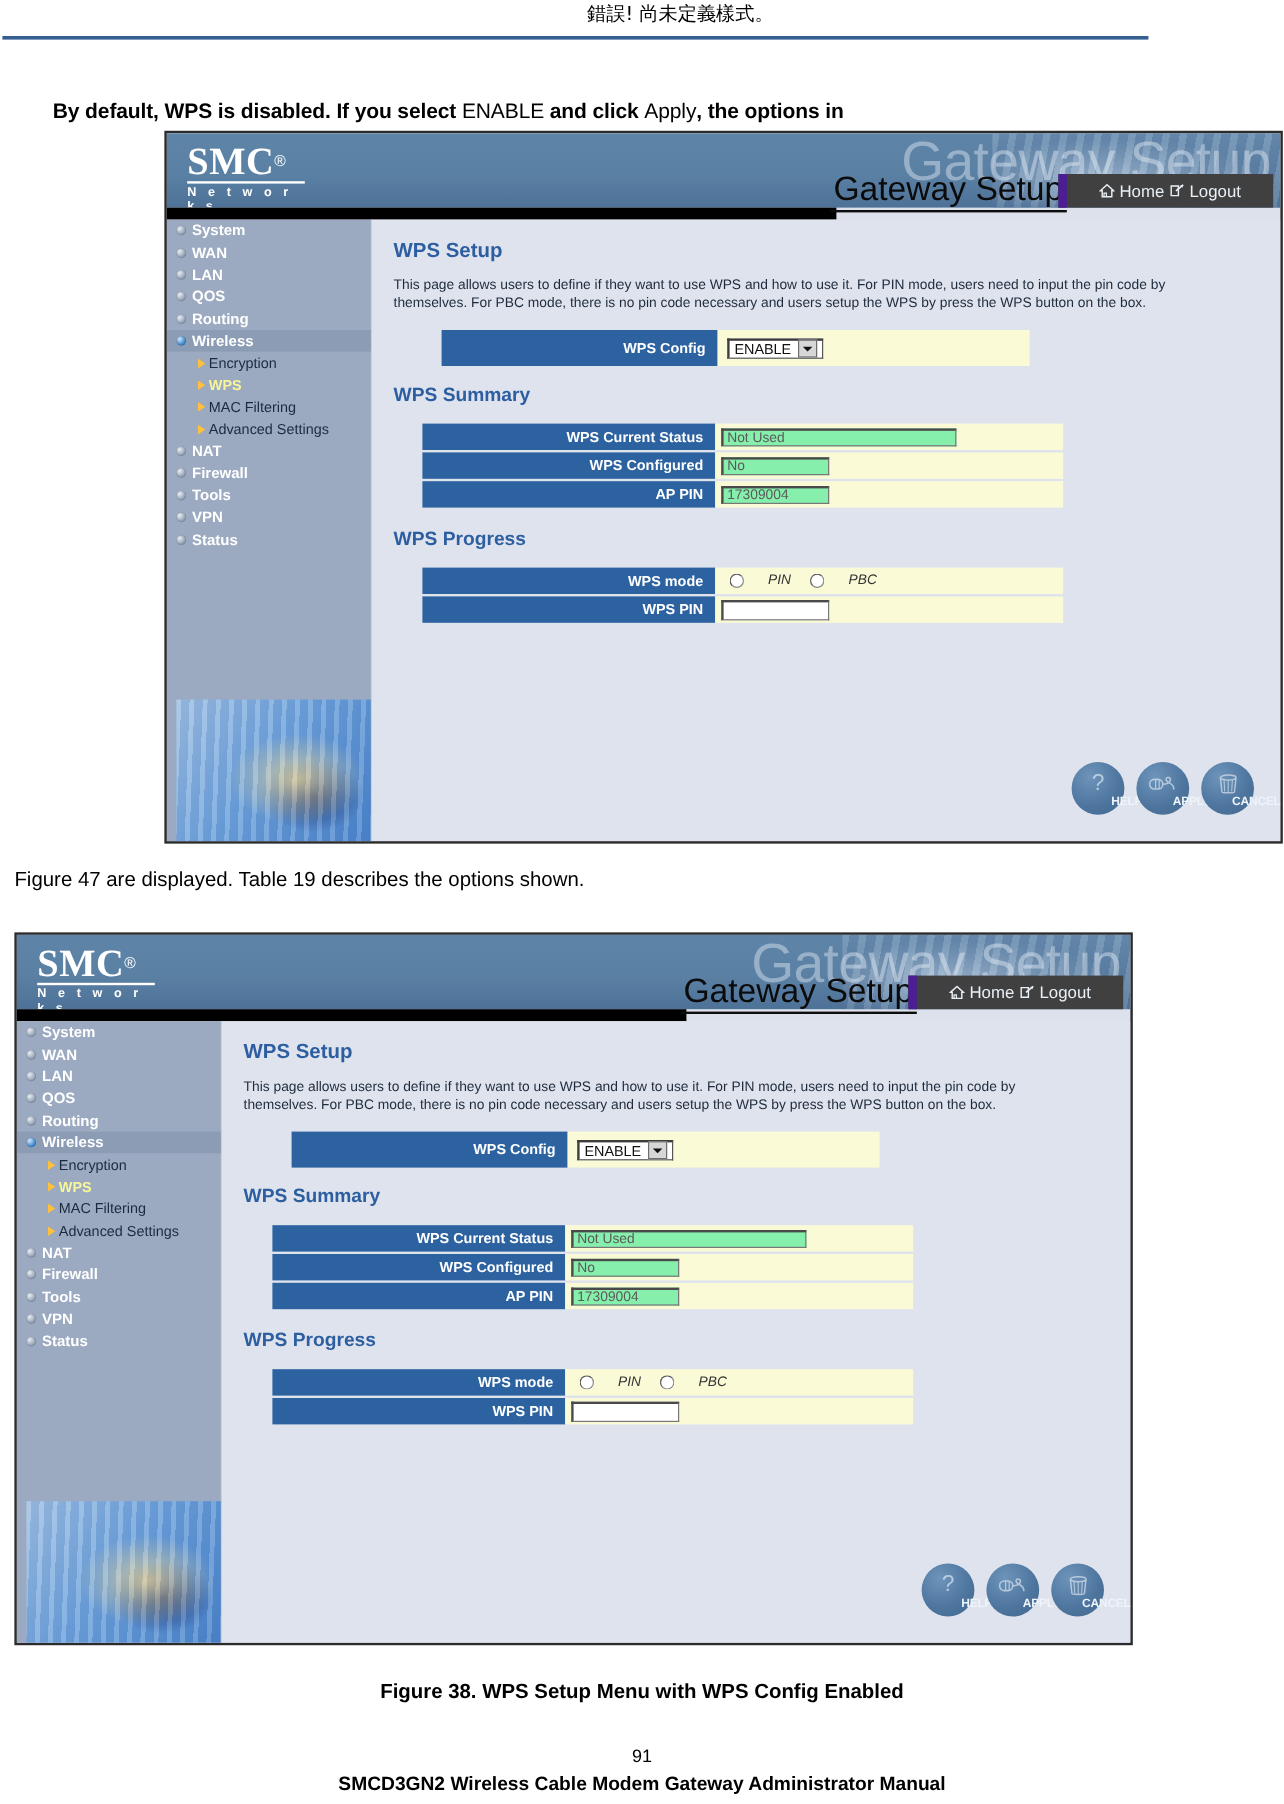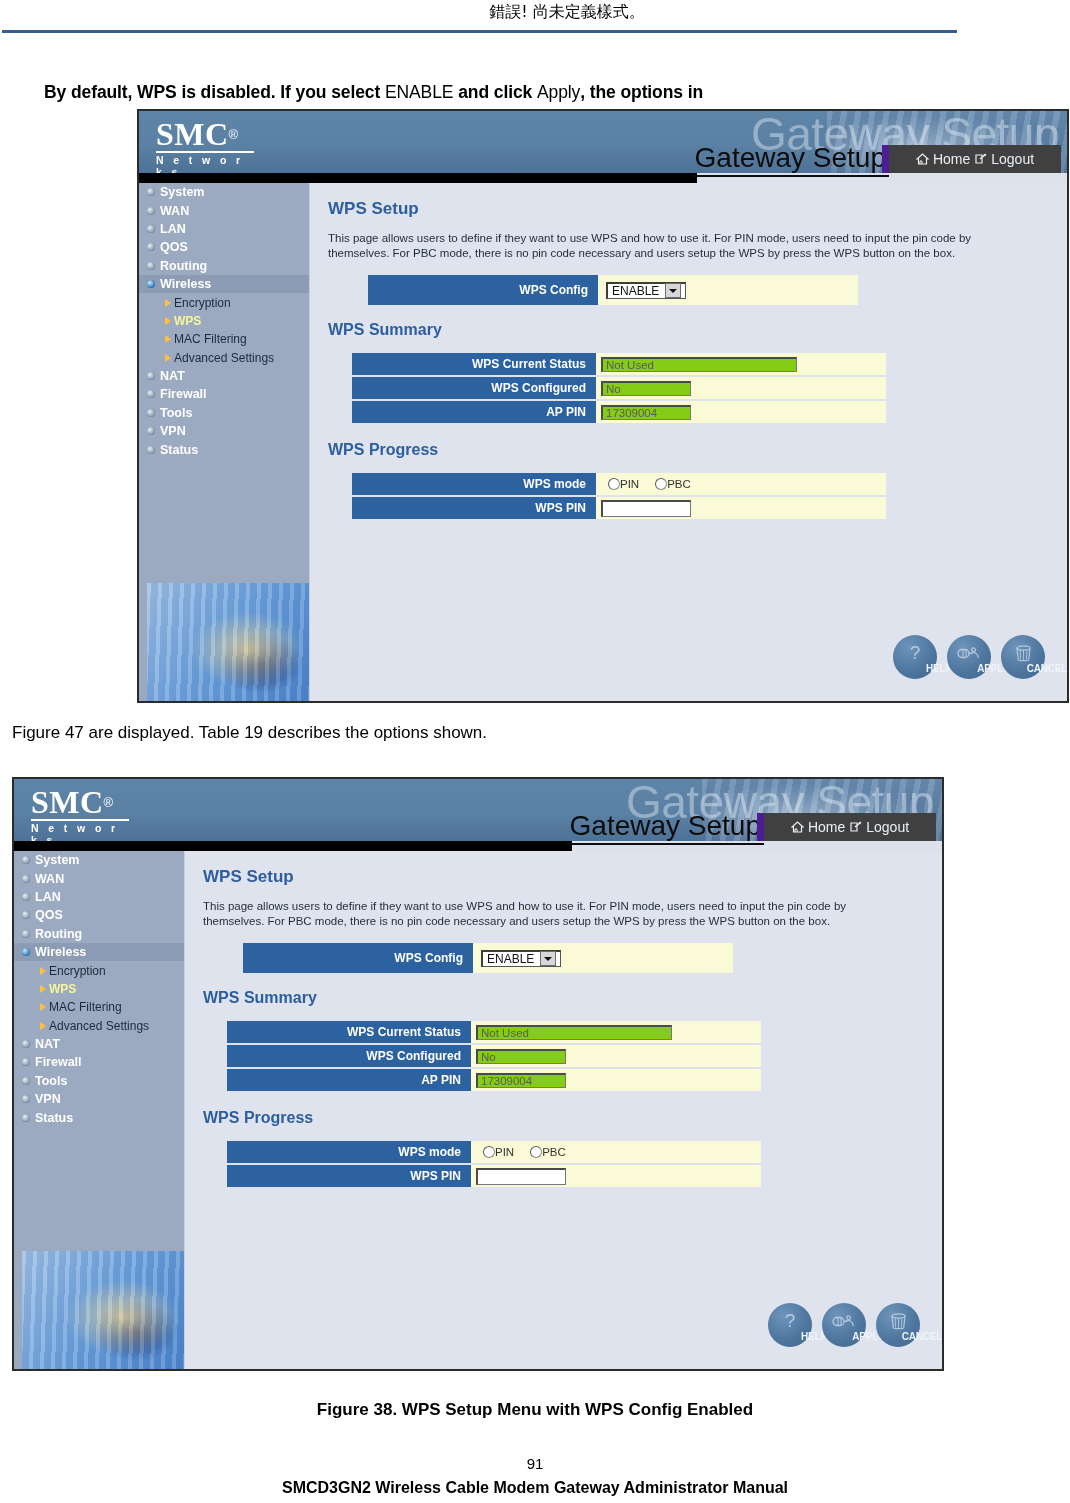--- a/index.html
+++ b/index.html
@@ -313,21 +313,21 @@
     box-sizing: border-box;
   }
   .fval {
     background: #FBFAD6;
     display: flex;
     align-items: center;
     padding-left: 5px;
     box-sizing: border-box;
   }
   .inp {
-    background: #84cc16;
+    background: #86efac;
     border: 1px solid #777;
     border-top: 2px solid #4a4a4a;
     border-left: 2px solid #4a4a4a;
     height: 15px;
     font-size: 11.5px;
     color: #5a5a5a;
     display: flex;
     align-items: center;
     padding: 0 3px;
     box-sizing: border-box;
@@ -357,21 +357,21 @@
     justify-content: center;
   }
   .sel-arrow i {
     width: 0; height: 0;
     border-left: 4px solid transparent;
     border-right: 4px solid transparent;
     border-top: 4px solid #111;
     display: block;
   }
   .radio-wrap { display: flex; align-items: center; gap: 16px; font-size: 11.5px; color: #333; }
-  .radio-item { display: flex; align-items: center; gap: 0; cursor: pointer; }
+  .radio-item { display: flex; align-items: center; gap: 20px; cursor: pointer; font-style: italic; }
   .radio-dot {
     width: 10px; height: 10px;
     border-radius: 50%;
     background: #ffffff;
     border: 1px solid #8a8a8a;
     border-top-color: #5a5a5a;
     border-left-color: #5a5a5a;
     flex: none;
   }
 

